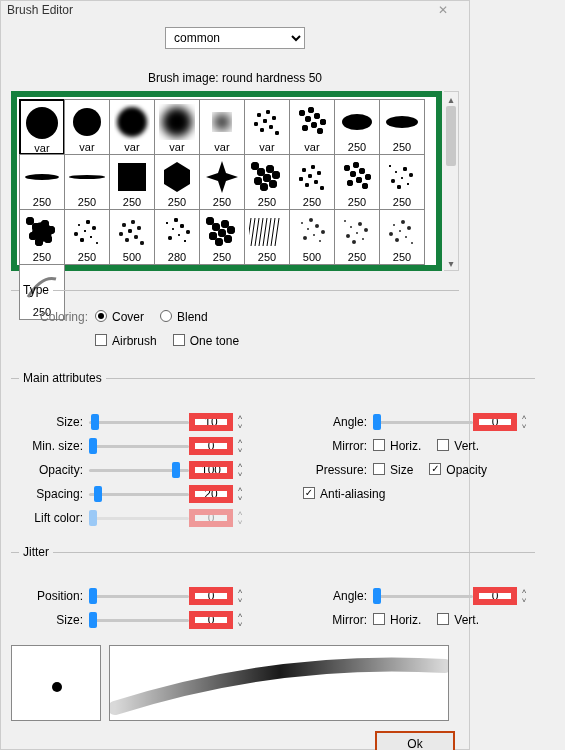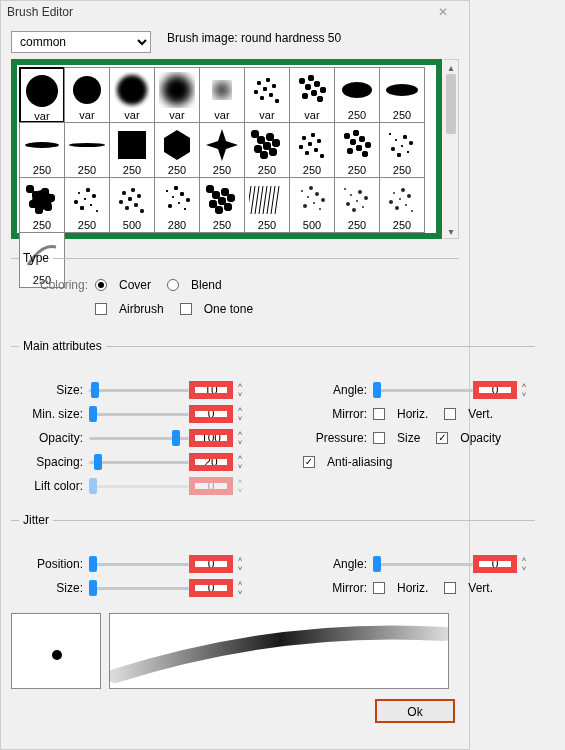--- a/index.html
+++ b/index.html
@@ -2,38 +2,38 @@
 <html><head>
 <meta charset="utf-8">
 <style>
 * { box-sizing: border-box; font-family: "Segoe UI", Tahoma, sans-serif; font-size: 12px; }
 body { margin: 0; background: #f0f0f0; width: 565px; height: 750px; overflow: hidden; }
 .window { width: 470px; height: 750px; background: #f0f0f0; border: 1px solid #ccc; display:flex; flex-direction:column; }
 .titlebar { height: 22px; display:flex; align-items:center; padding:0 6px; color:#333; background:#f0f0f0; }
 .titlebar .spacer { flex:1; }
 .titlebar .close { width:40px; height:18px; display:flex; align-items:center; justify-content:center; color:#999; }
 .content { padding: 8px 10px 10px 10px; flex:1; display:flex; flex-direction:column; gap:6px; }
-.row1 { display:flex; align-items:flex-start; gap:16px; }
+.row1 { display:flex; align-items:center; gap:22px;flex-direction:column; }
 select.combo { width:140px; height:22px; border:1px solid #999; background:#fff; font-size:12px; padding:0 4px; }
 .brushlabel { color:#000; }
 .brushgrid-wrap { display:flex; gap:2px; }
 .brushgrid { border:6px solid #15803d; background:#fff; padding:2px; display:flex; flex-wrap:wrap; align-content:flex-start; height:180px; width:518px; }
 .brushcell { width:46px; height:56px; border:1px solid #888; margin:0 -1px -1px 0; display:flex; flex-direction:column; align-items:center; justify-content:flex-start; background:#fff; padding-top:4px; }
 .brushcell.selected { border:2px solid #000; }
 .brushcell .thumb { width:36px; height:36px; display:flex; align-items:center; justify-content:center; }
 .brushcell .lbl { font-size:11px; color:#000; margin-top:1px; }
 .vscroll { width:16px; height:180px; background:#f0f0f0; border:1px solid #ccc; border-left:none; display:flex; flex-direction:column; align-items:center; }
 .vscroll .arrow { width:14px; height:14px; display:flex; align-items:center; justify-content:center; color:#666; font-size:10px; }
 .vscroll .track { flex:1; width:100%; position:relative; }
 .vscroll .thumb { position:absolute; top:0; left:2px; width:10px; height:60px; background:#c8c8c8; border-radius:2px; }
 fieldset { border:none; border-top:1px solid #c0c0c0; margin:6px 0 0 0; padding:8px 8px 6px 8px; }
 legend { color:#000; padding:0 4px; }
 .frow { display:flex; align-items:center; height:24px; }
 .flabel { width:64px; text-align:center; padding-right:6px; color:#737373; }
-.radio, .check { display:inline-flex; align-items:center; gap:12px; margin-right:16px; color:#000; }
+.radio, .check { display:inline-flex; gap:5px; margin-right:16px; color:#000; }
 .radio .dot { width:12px; height:12px; border-radius:50%; border:1px solid #666; display:flex; align-items:center; justify-content:center; background:#fff; }
 .radio.checked .dot::after { content:""; width:6px; height:6px; border-radius:50%; background:#000; }
 .check .box { width:12px; height:12px; border:1px solid #666; display:flex; align-items:center; justify-content:center; background:#fff; }
 .check.checked .box::after { content:"✓"; font-size:10px; color:#000; line-height:1; }
 .slider { position:relative; height:18px; display:flex; align-items:center; }
 .slider .track { height:3px; background:#c8c8c8; border-radius:2px; width:100%; }
 .slider .knob { position:absolute; width:8px; height:16px; background:#1e90ff; border-radius:2px; top:1px; }
 .spin { display:flex; align-items:center; }
 .spin input { width:44px; height:18px; border:6px solid #ef4444; text-align:center; font-size:12px; }
 .spin .ar { display:flex; flex-direction:column; margin-left:2px; }

